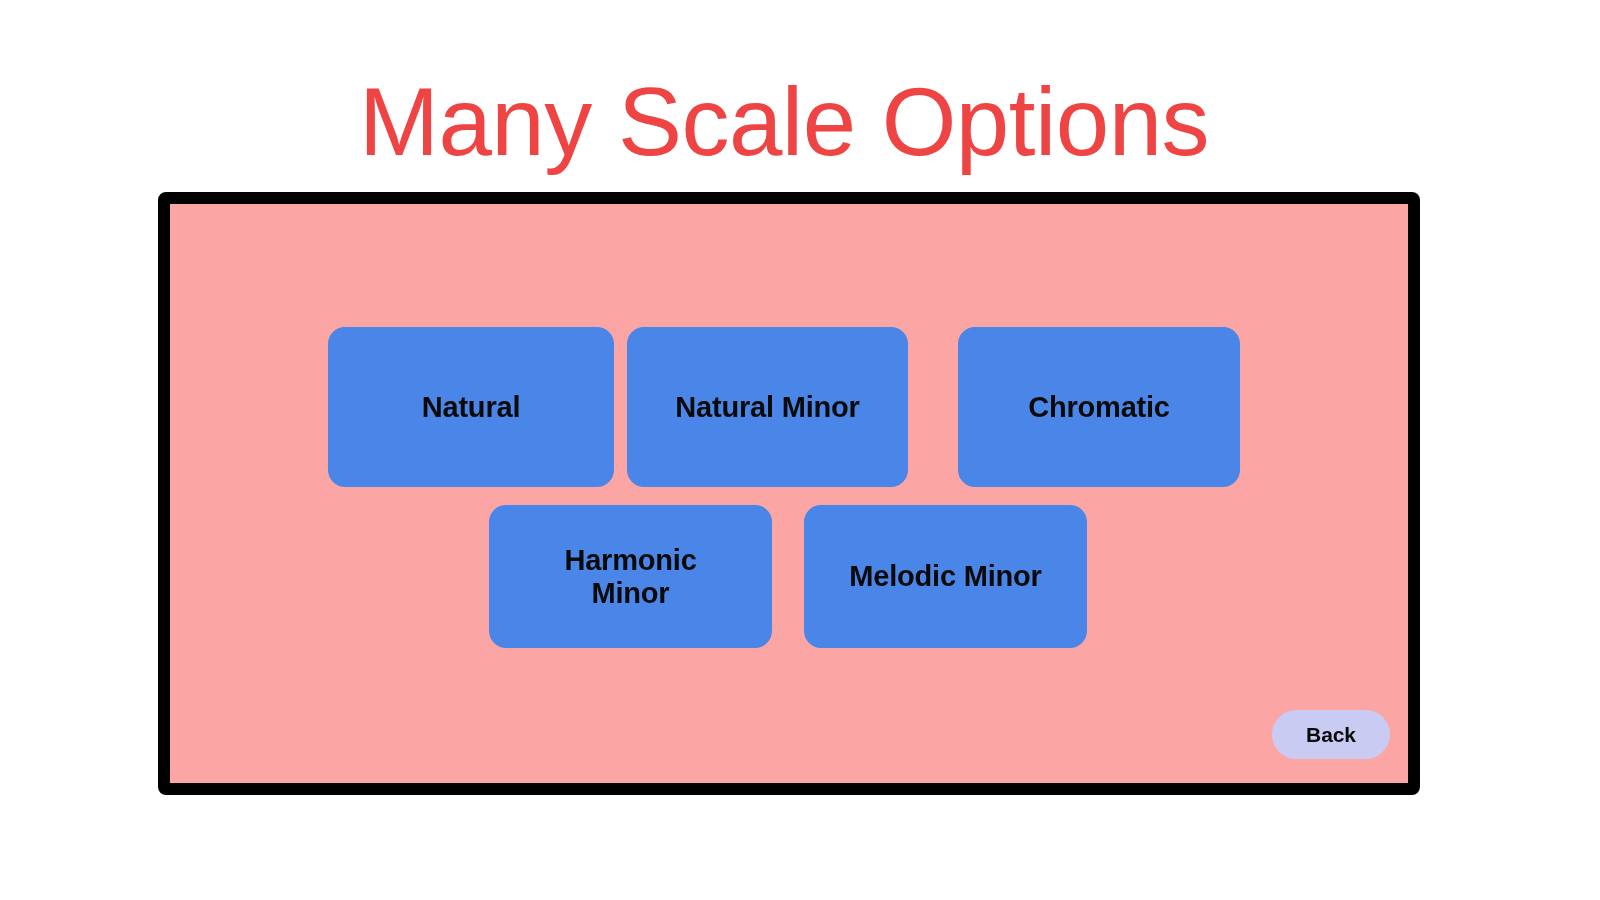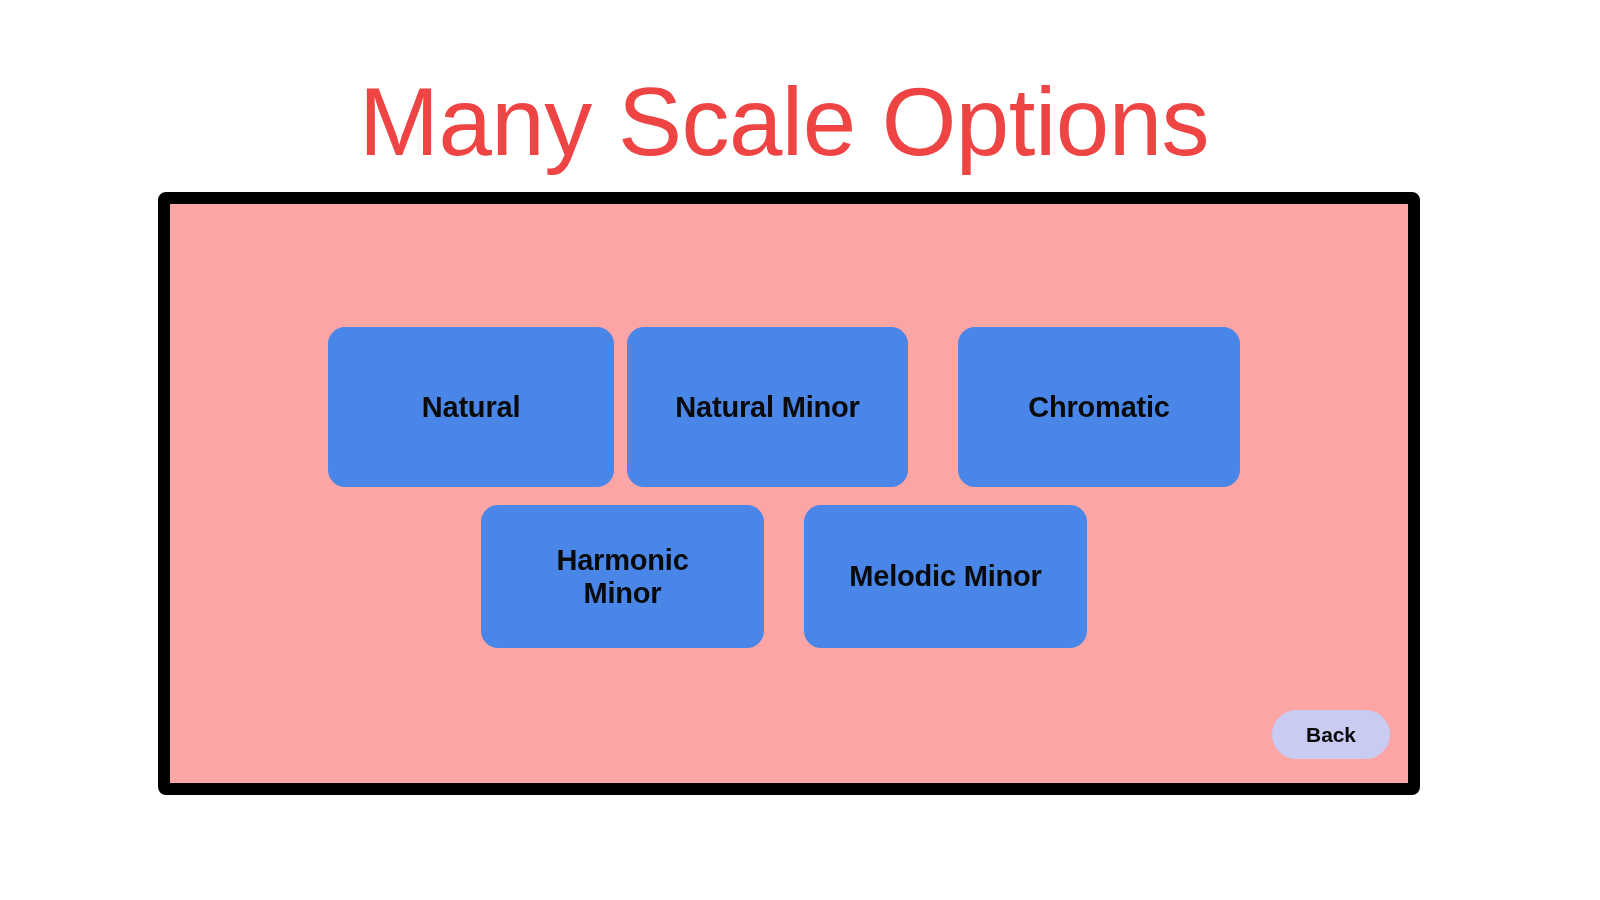--- a/index.html
+++ b/index.html
@@ -83,21 +83,21 @@
     display: block;
     width: 100%;
   }
 
   
   .btn-natural        { left: 158px; top: 123px; width: 286px; height: 160px; }
   .btn-natural-minor  { left: 457px; top: 123px; width: 281px; height: 160px; }
   .btn-chromatic      { left: 788px; top: 123px; width: 282px; height: 160px; }
 
   
-  .btn-harmonic-minor { left: 311px; top: 301px; width: 283px; height: 143px; }
+  .btn-harmonic-minor { left: 319px; top: 301px; width: 283px; height: 143px; }
   .btn-melodic-minor  { left: 634px; top: 301px; width: 283px; height: 143px; }
 
   
   .btn-harmonic-minor .btn-label { max-width: 180px; margin: 0 auto; }
   .btn-melodic-minor .btn-label,
   .btn-natural .btn-label,
   .btn-natural-minor .btn-label,
   .btn-chromatic .btn-label { white-space: nowrap; }
 
   

